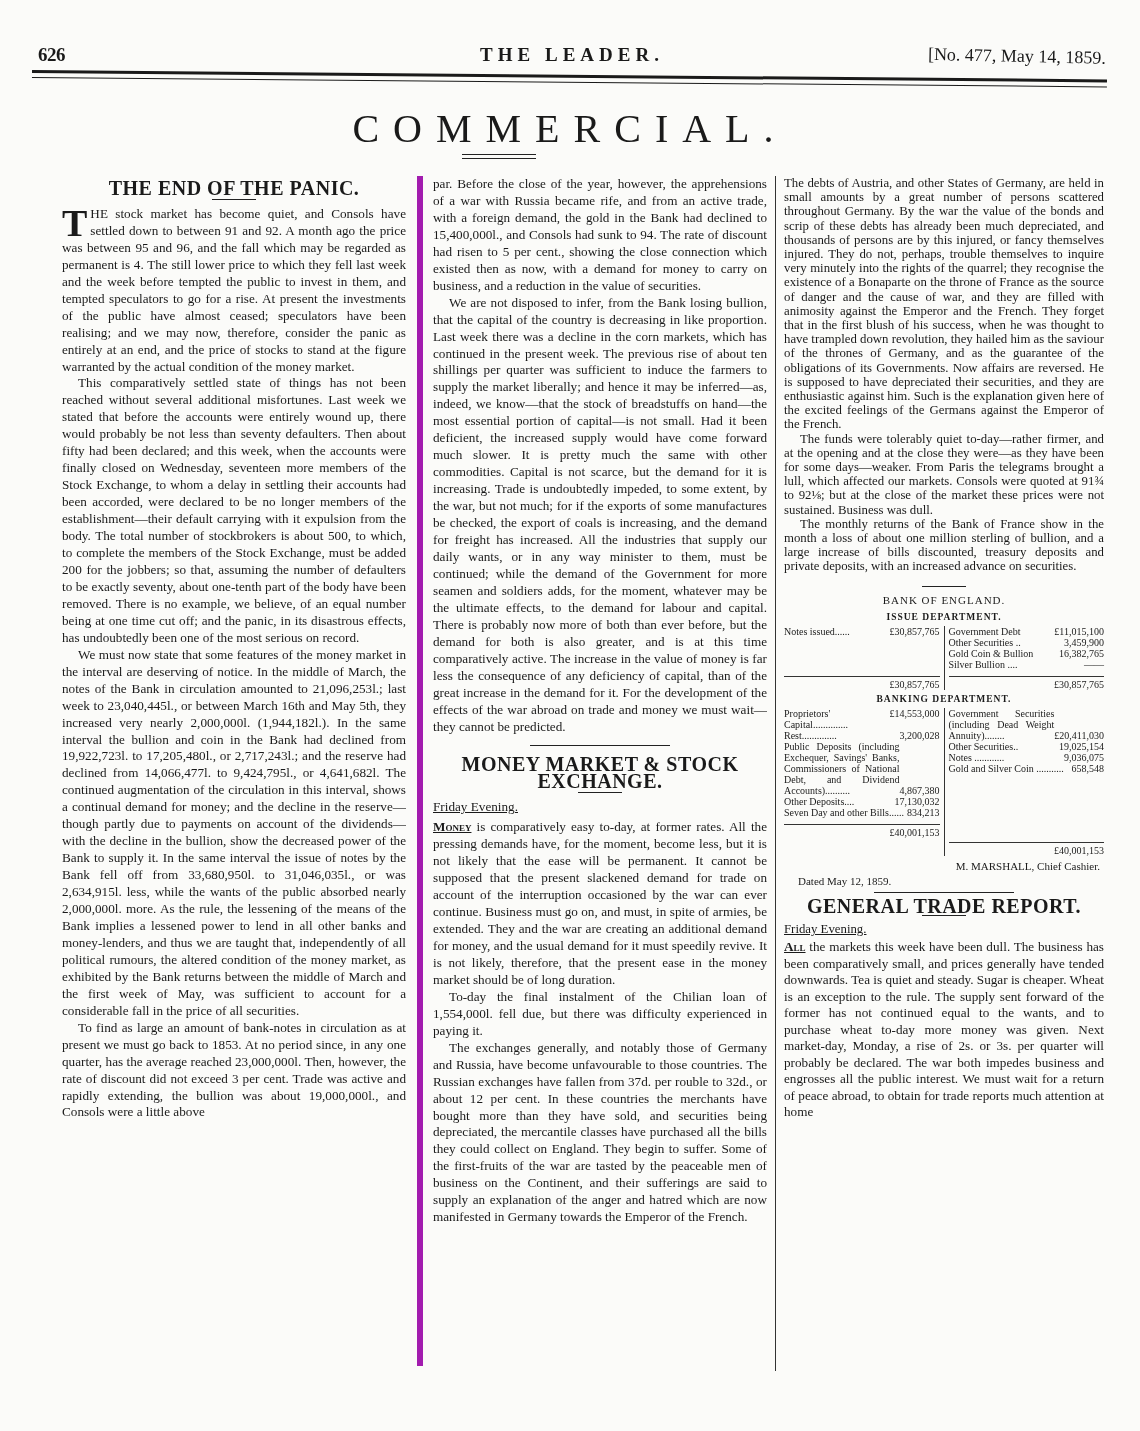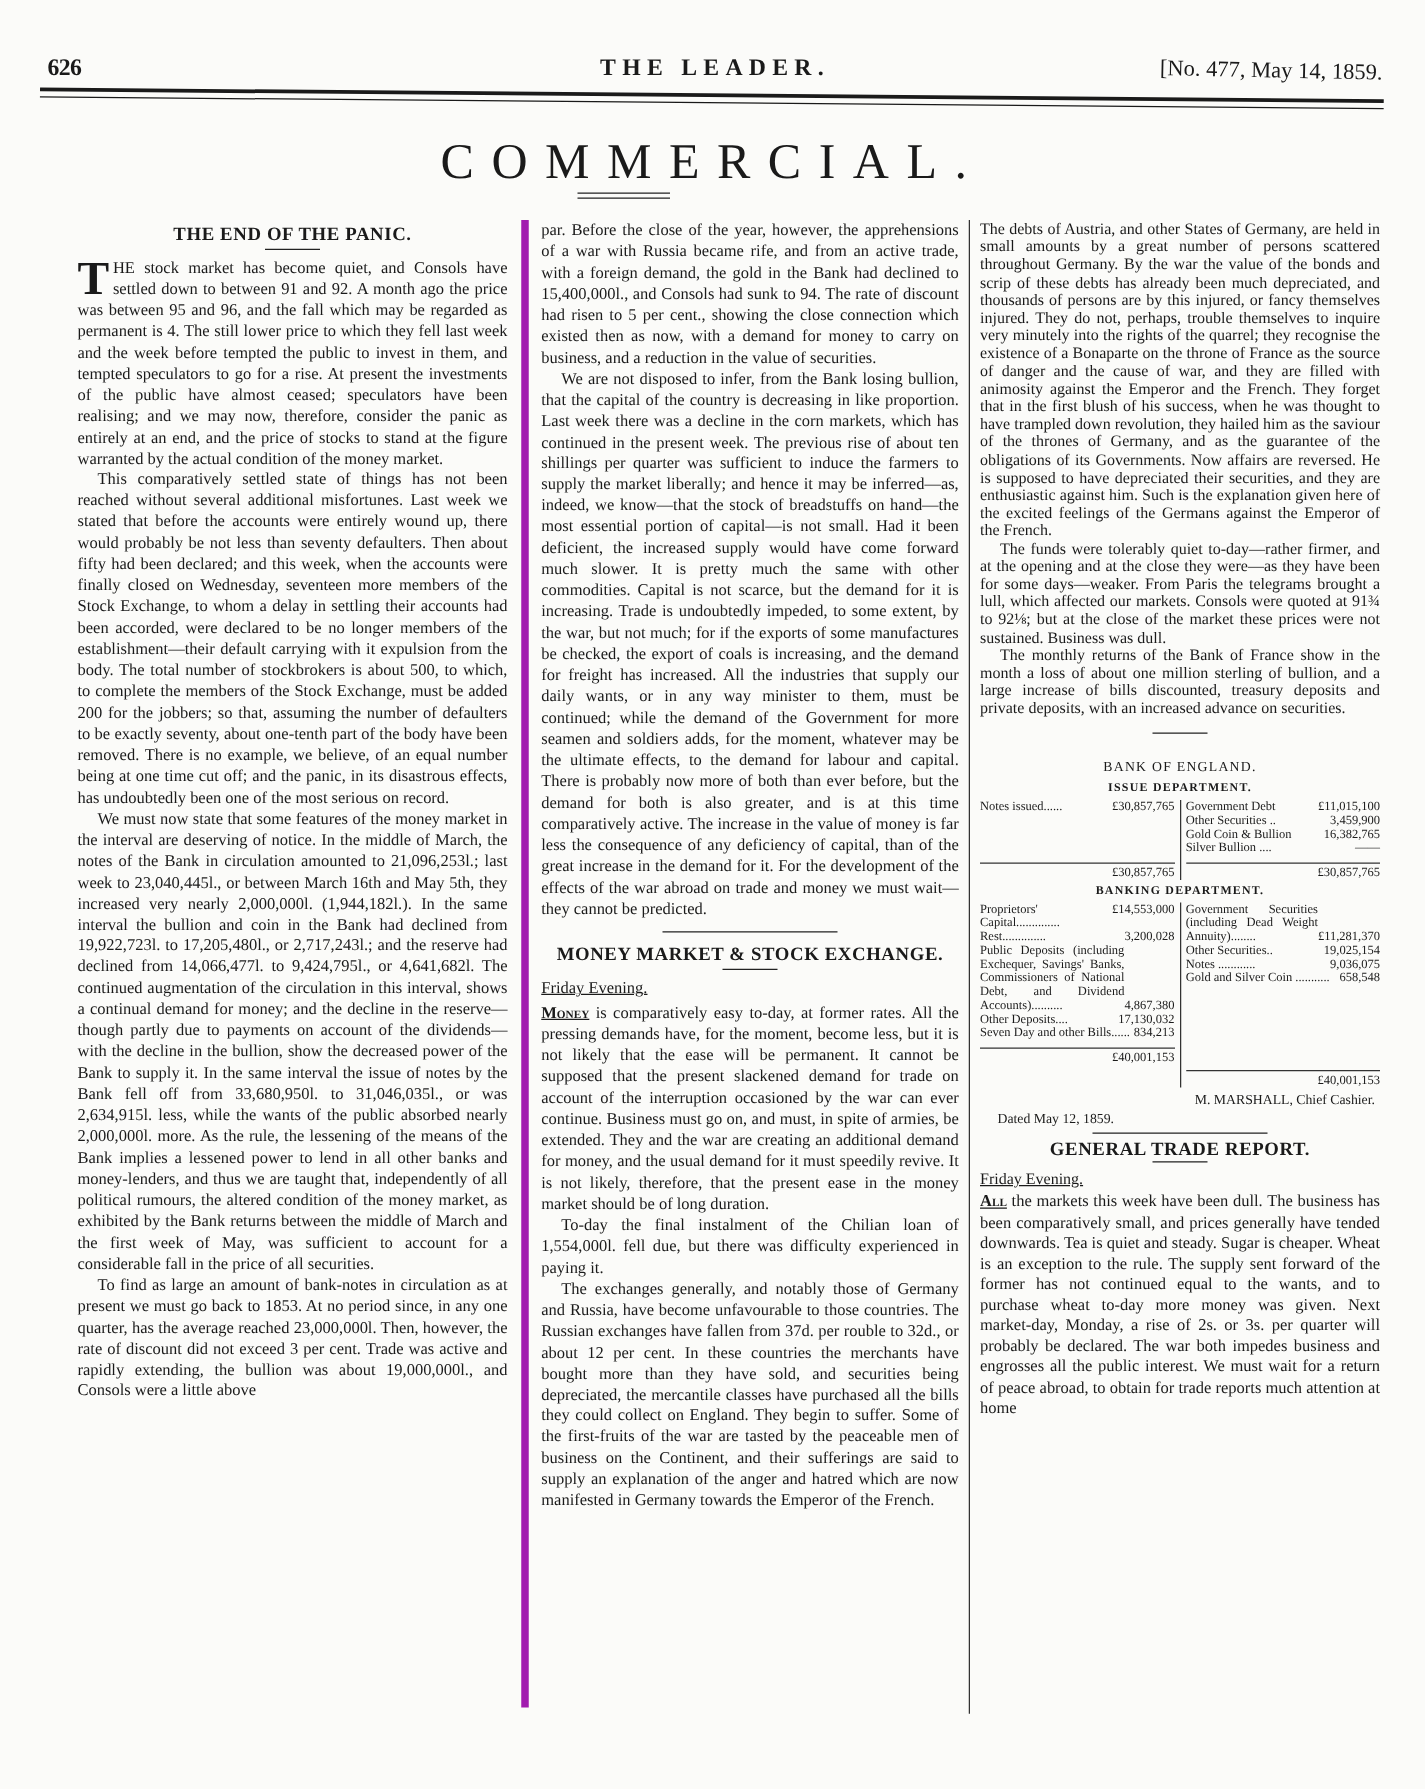--- a/index.html
+++ b/index.html
@@ -41,28 +41,28 @@
   .col2 { left: 417px; width: 344px; border-left: 6px solid #a21caf; padding-left: 0; }
   .col3 { left: 775px; width: 328px; border-left: 1px solid #333; font-size: 12.8px; line-height: 14.2px; }
   .col2 { top: 176px; height: 1190px; }
   .col3 { top: 176px; height: 1195px; }
   .col2 .inner { padding-left: 10px; }
   .col3 .inner { padding-left: 8px; }
   p { margin: 0; text-indent: 16px; }
   p.noindent { text-indent: 0; }
   h2 {
     font-family: "Liberation Serif", serif;
-    font-size: 15px; font-weight: bold; text-align: center; margin: 4px 0 2px 0; letter-spacing: 0.5px;
+    font-size: 20px; font-weight: bold; text-align: center; margin: 4px 0 2px 0; letter-spacing: 0.5px;
   }
   .short-rule { width: 44px; border-top: 1px solid #222; margin: 2px auto 6px auto; }
   .long-rule { width: 140px; border-top: 1px solid #222; margin: 10px auto 10px auto; }
   .dropcap { float: left; font-size: 38px; line-height: 30px; font-weight: bold; margin: 2px 3px 0 0; }
   .smallcaps { font-variant: small-caps; font-weight: bold; text-decoration: underline; }
   .dateline { text-align: left; margin: 4px 30px 3px 0; text-indent: 0; text-decoration: underline; }
-  .bank-head { text-align: center; font-size: 11px; letter-spacing: 1px; margin: 20px 0 3px 0; }
+  .bank-head { text-align: center; font-size: 11px; letter-spacing: 1px; margin: 6px 0 3px 0; }
   .bank-intro { font-size: 11px; line-height: 12.5px; }
   .dept-head { text-align: center; font-size: 9.5px; letter-spacing: 1px; font-weight: bold; margin: 2px 0; }
   .acct { display: flex; font-size: 10px; line-height: 11px; font-family: "Liberation Serif", serif; }
   .acct .side { flex: 1; }
   .acct .left { border-right: 1px solid #333; padding-right: 4px; }
   .acct .right { padding-left: 4px; }
   .acct .row { display: flex; justify-content: space-between; }
   .acct .row .label { flex: 1; }
   .acct .row .amt { text-align: right; white-space: nowrap; }
   .acct .total { text-align: right; border-top: 1px solid #333; margin-top: 6px; padding-top: 2px; }
@@ -166,21 +166,21 @@
           </div>
         <div class="row">
             <span class="label">Seven Day and other Bills......</span>
             <span class="amt" style="align-self:flex-end">834,213</span>
           </div>
         <div class="total">£40,001,153</div>
       </div>
       <div class="side right">
         <div class="row">
             <span class="label">Government Securities (including Dead Weight Annuity)........</span>
-            <span class="amt" style="align-self:flex-end">£11,281,370</span>
+            <span class="amt" style="align-self:flex-end">£20,411,030</span>
           </div>
         <div class="row">
             <span class="label">Other Securities..</span>
             <span class="amt">19,025,154</span>
           </div>
         <div class="row">
             <span class="label">Notes ............</span>
             <span class="amt">9,036,075</span>
           </div>
         <div class="row">

